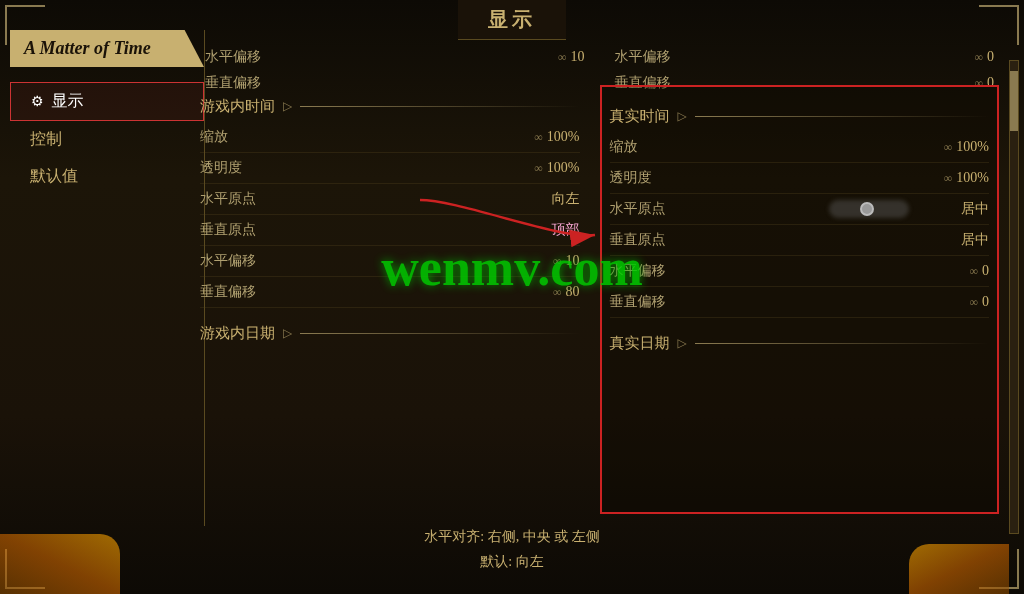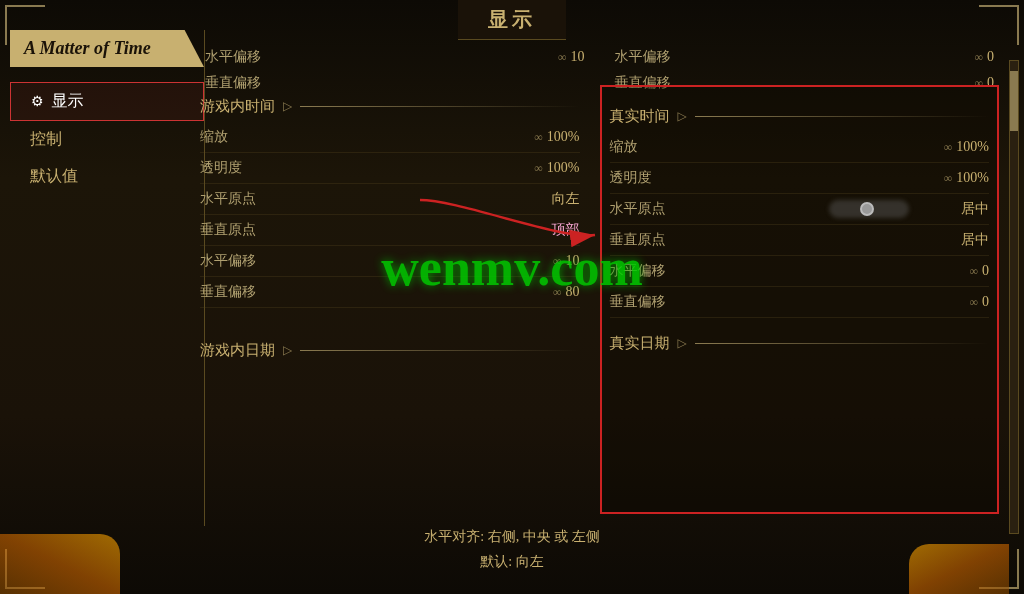--- a/index.html
+++ b/index.html
@@ -355,21 +355,21 @@
   </div>
           <div class="label-row">
     <span style="color:#b0a070;font-size:14px;">垂直偏移</span>
     <span class="label-value">
       <span class="infinity-icon" style="font-size:12px;color:#8a7a50;">∞</span>
       <span style="color:#c8b070;font-size:14px;">80</span>
     </span>
   </div>
         </div>
 
-      <div class="section-header" style="margin-top:33px;">
+      <div class="section-header" style="margin-top:16px;">
         <span>游戏内日期</span>
         <span style="color:#8a7a50;font-size:12px;">▷</span>
         <div class="section-header-line"></div>
       </div>
     </div>
 
     <div class="panel-right">
       <div class="section-header">
         <span>真实时间</span>
         <span style="color:#8a7a50;font-size:12px;">▷</span>

